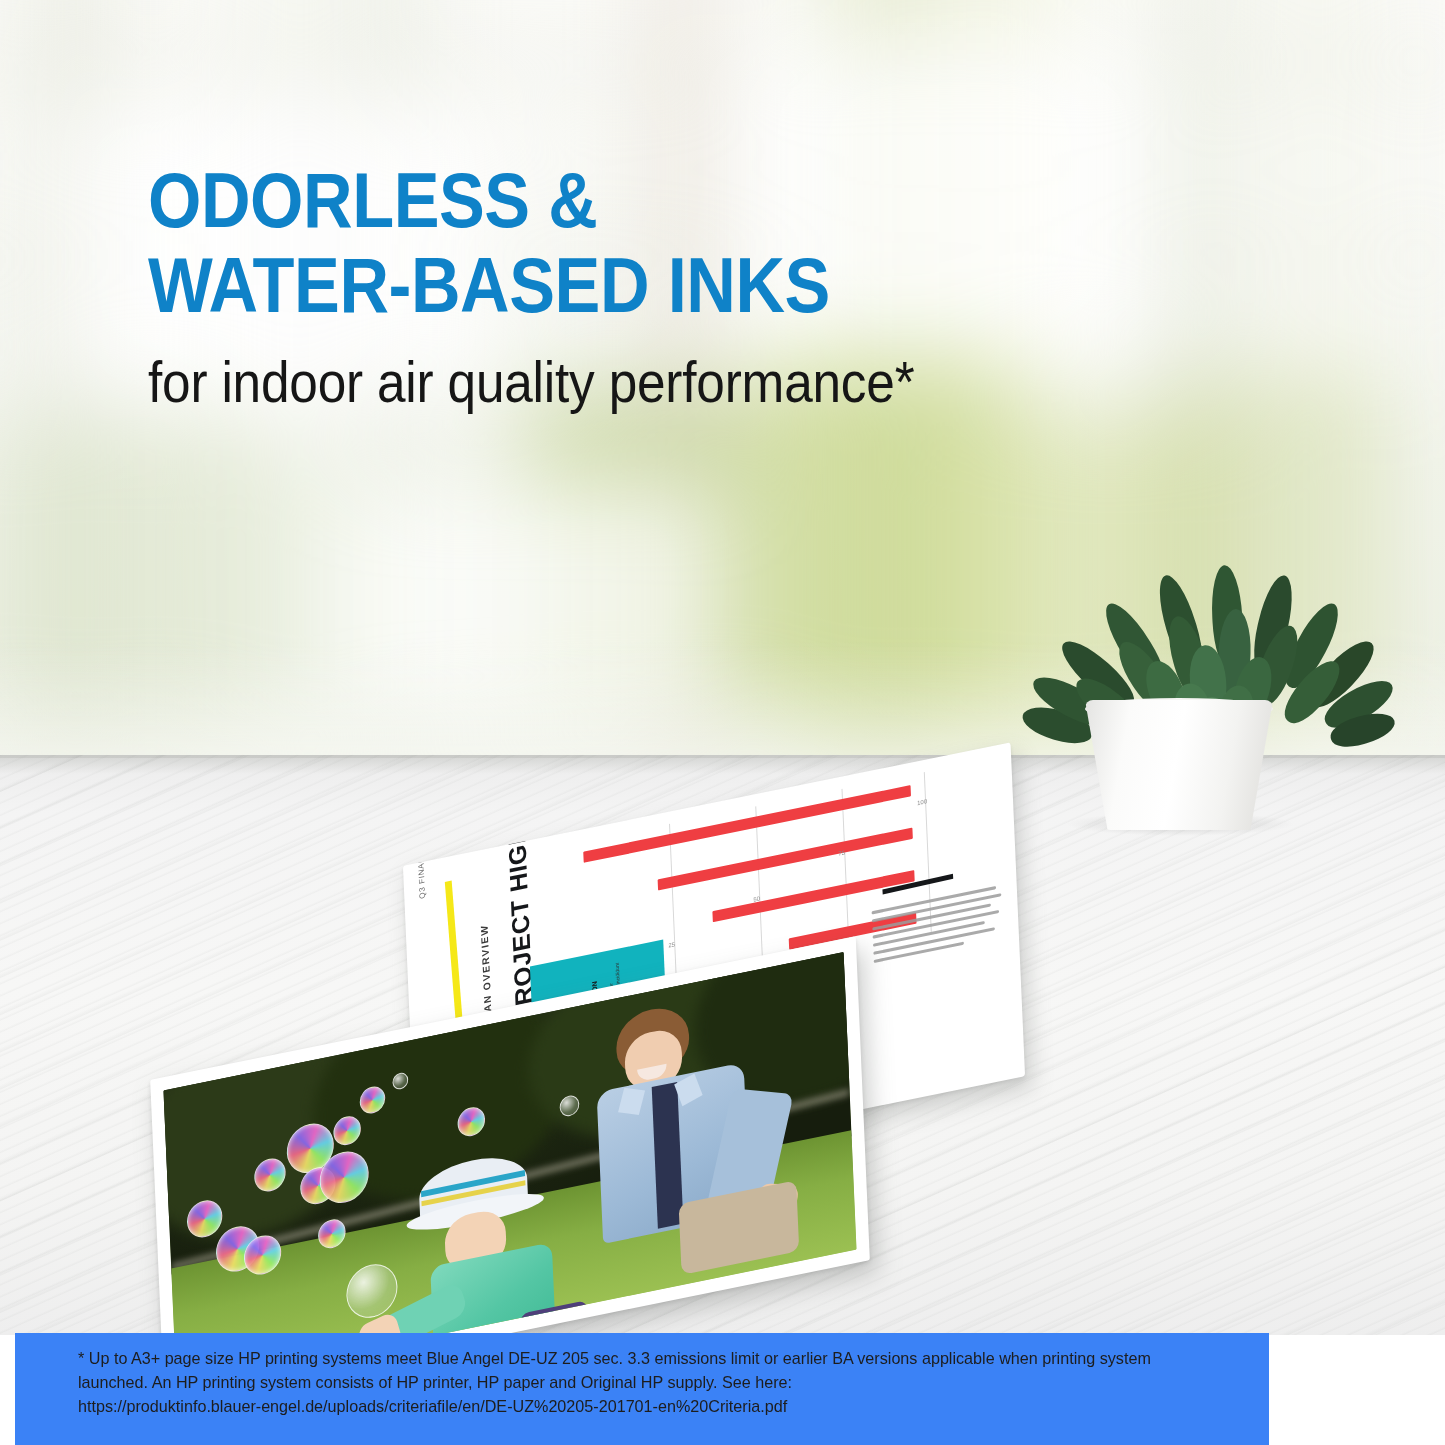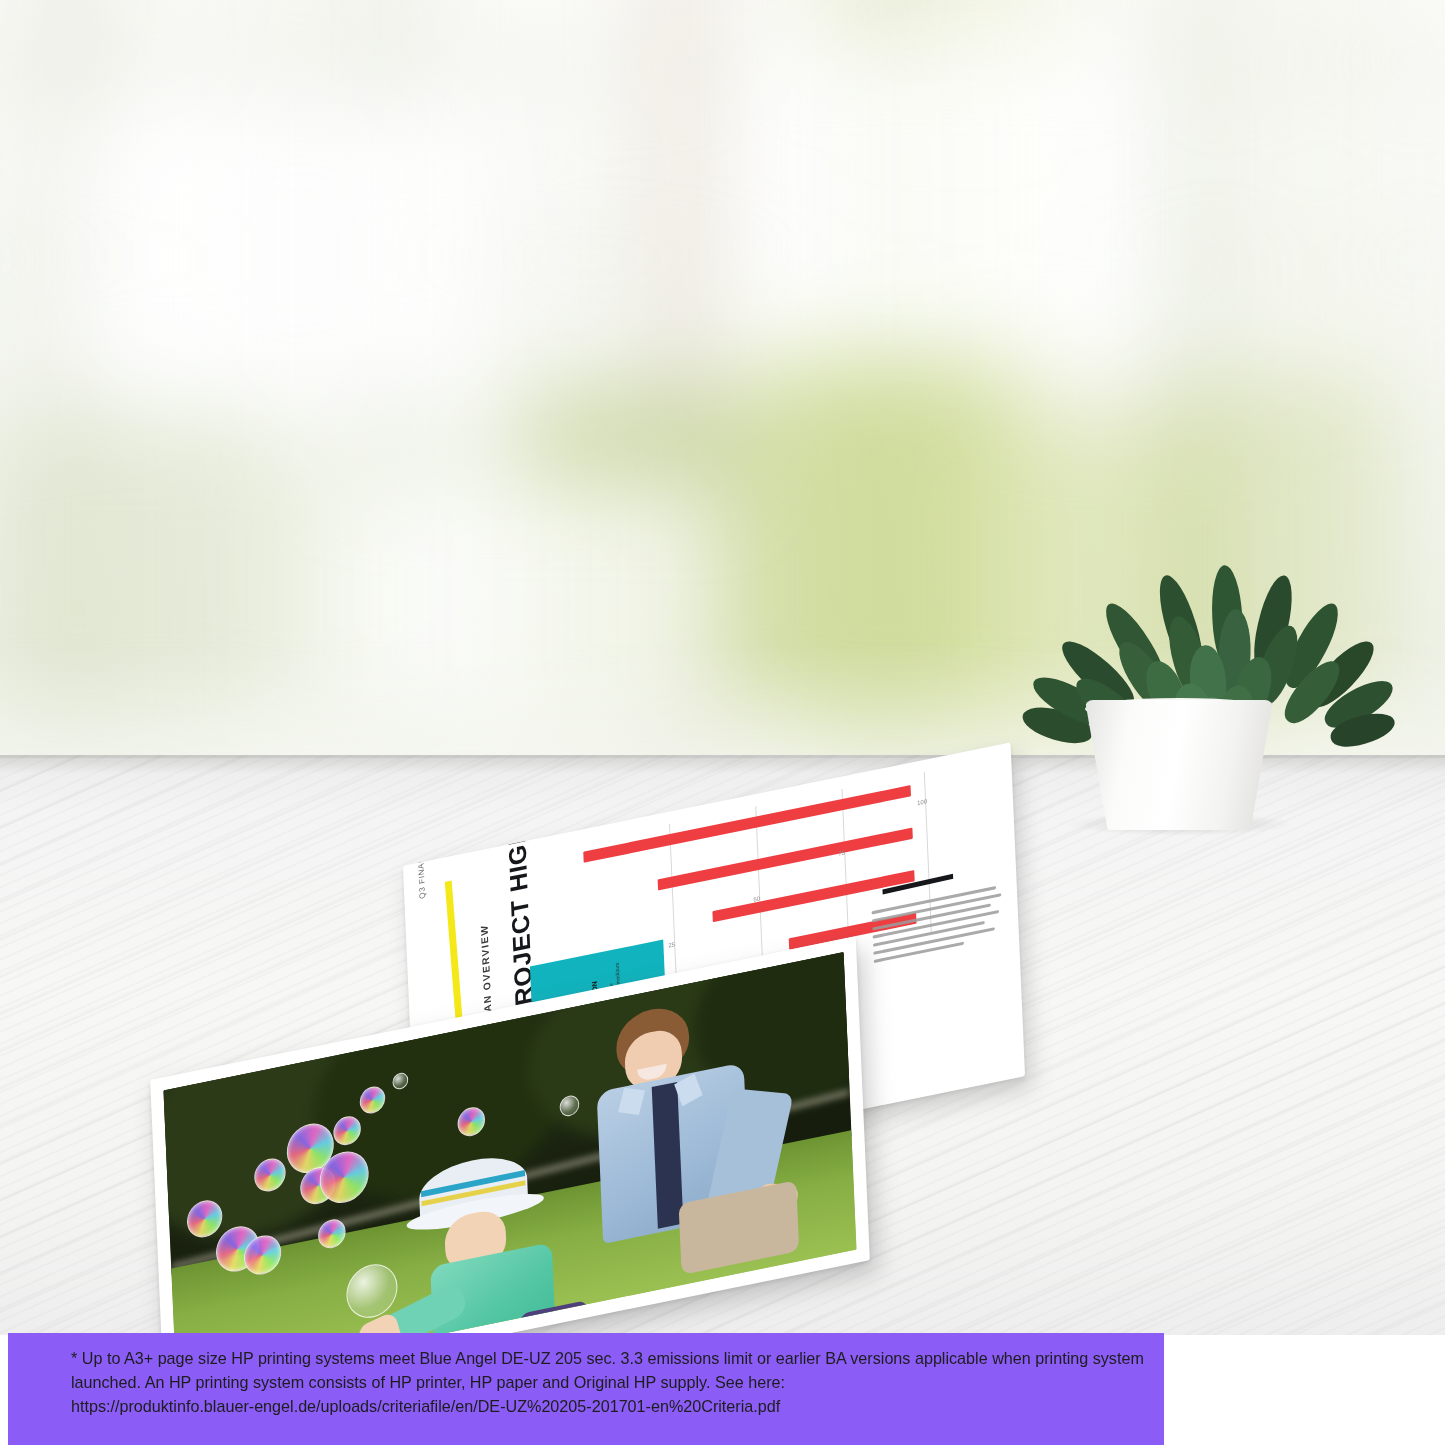--- a/index.html
+++ b/index.html
@@ -142,21 +142,21 @@
   
   .copy{position:absolute;left:148px;top:163px;width:1180px;}
   .h1{font-size:78px;line-height:.96;font-weight:bold;color:#0f82c8;letter-spacing:-.5px;
       font-family:"Liberation Sans","DejaVu Sans",sans-serif;
       transform:scaleX(.88);transform-origin:left center;margin:0;}
   .h1 .l2{display:block;margin-top:10px;}
   .h2{font-size:57px;line-height:1.05;color:#161616;font-weight:normal;margin:30px 0 0 0;
       letter-spacing:-.2px;transform:scaleX(.9);transform-origin:left center;}
 
   
-  .footnote{position:absolute;left:8px;top:1333px;width:1156px;height:112px;background:#8b5cf6;}
+  .footnote{position:absolute;left:15px;top:1333px;width:1254px;height:112px;background:#3b82f6;}
   .fn-text{position:absolute;left:63px;top:14px;width:1330px;
      font-size:17px;line-height:1.42;color:#1d1d1d;
      transform:scaleX(.95);transform-origin:left top;}
   .fn-text span{display:block;white-space:nowrap;}
 </style>
 </head>
 <body>
 
 <div class="stage">
 
@@ -339,20 +339,27 @@
       <div class="bub" style="left:170px;top:62px; width:26px;height:26px;"></div>
       <div class="bub" style="left:150px;top:160px;width:26px;height:26px;"></div>
       <div class="bub" style="left:198px;top:38px; width:24px;height:24px;"></div>
       <div class="bub" style="left:296px;top:78px; width:26px;height:26px;"></div>
       <div class="bub bub-pale" style="left:232px;top:30px; width:14px;height:14px;"></div>
       <div class="bub bub-pale" style="left:400px;top:86px; width:18px;height:18px;"></div>
       <div class="bub bub-pale" style="left:176px;top:212px;width:50px;height:50px;"></div>
     </div>
   </div>
 
+  <div class="copy">
+    <h1 class="h1">
+      <span>ODORLESS &amp;</span>
+      <span class="l2">WATER-BASED INKS</span>
+    </h1>
+    <div class="h2">for indoor air quality performance*</div>
+  </div>
 
   <div class="footnote">
     <div class="fn-text">
       <span>* Up to A3+ page size HP printing systems meet Blue Angel DE-UZ 205 sec. 3.3 emissions limit or earlier BA versions applicable when printing system</span>
       <span>launched. An HP printing system consists of HP printer, HP paper and Original HP supply. See here:</span>
       <span>https://produktinfo.blauer-engel.de/uploads/criteriafile/en/DE-UZ%20205-201701-en%20Criteria.pdf</span>
     </div>
   </div>
 
 </div>

